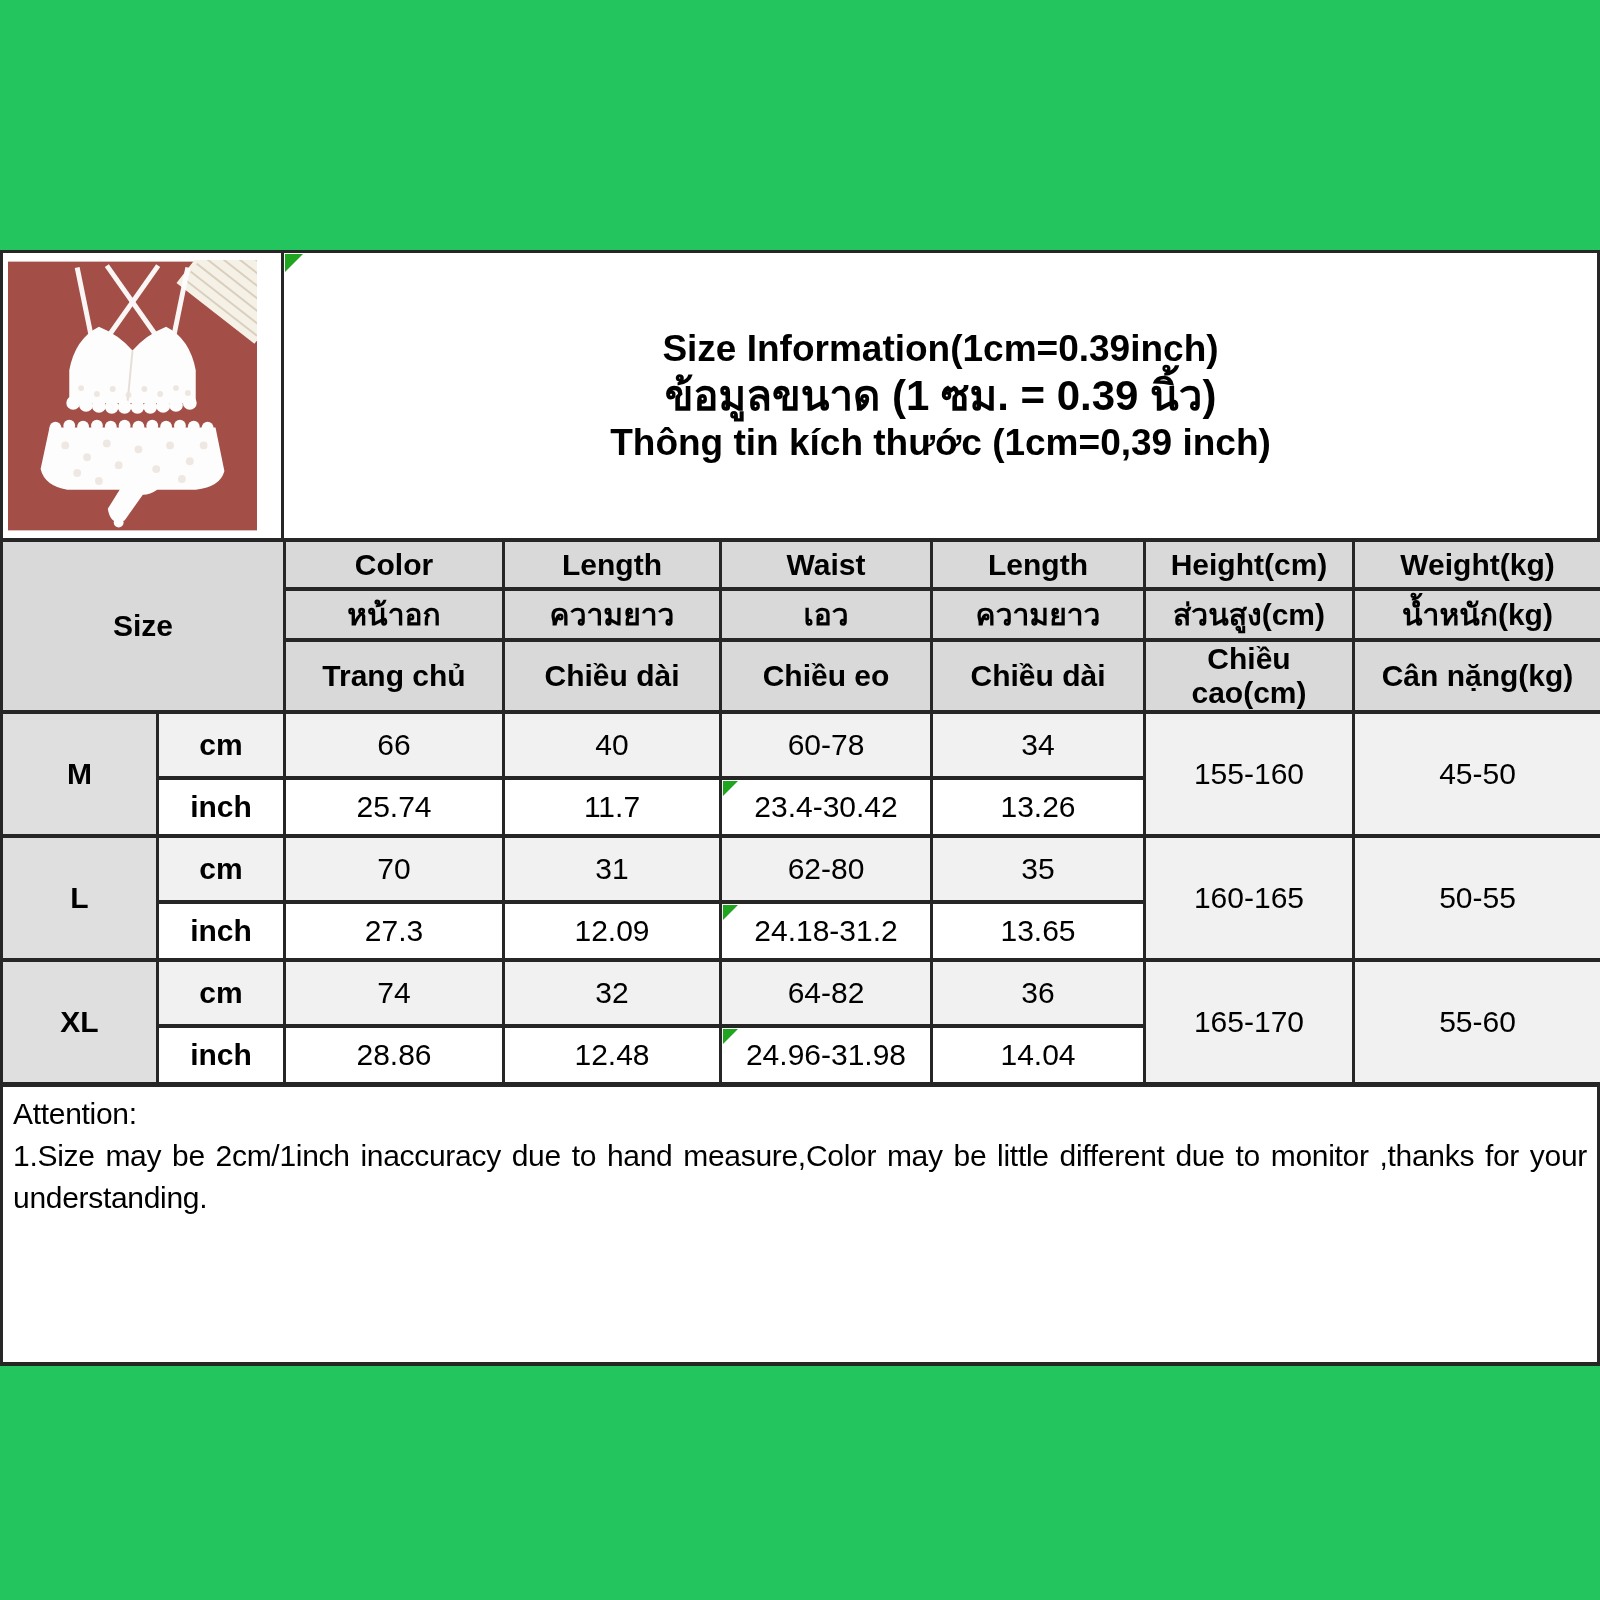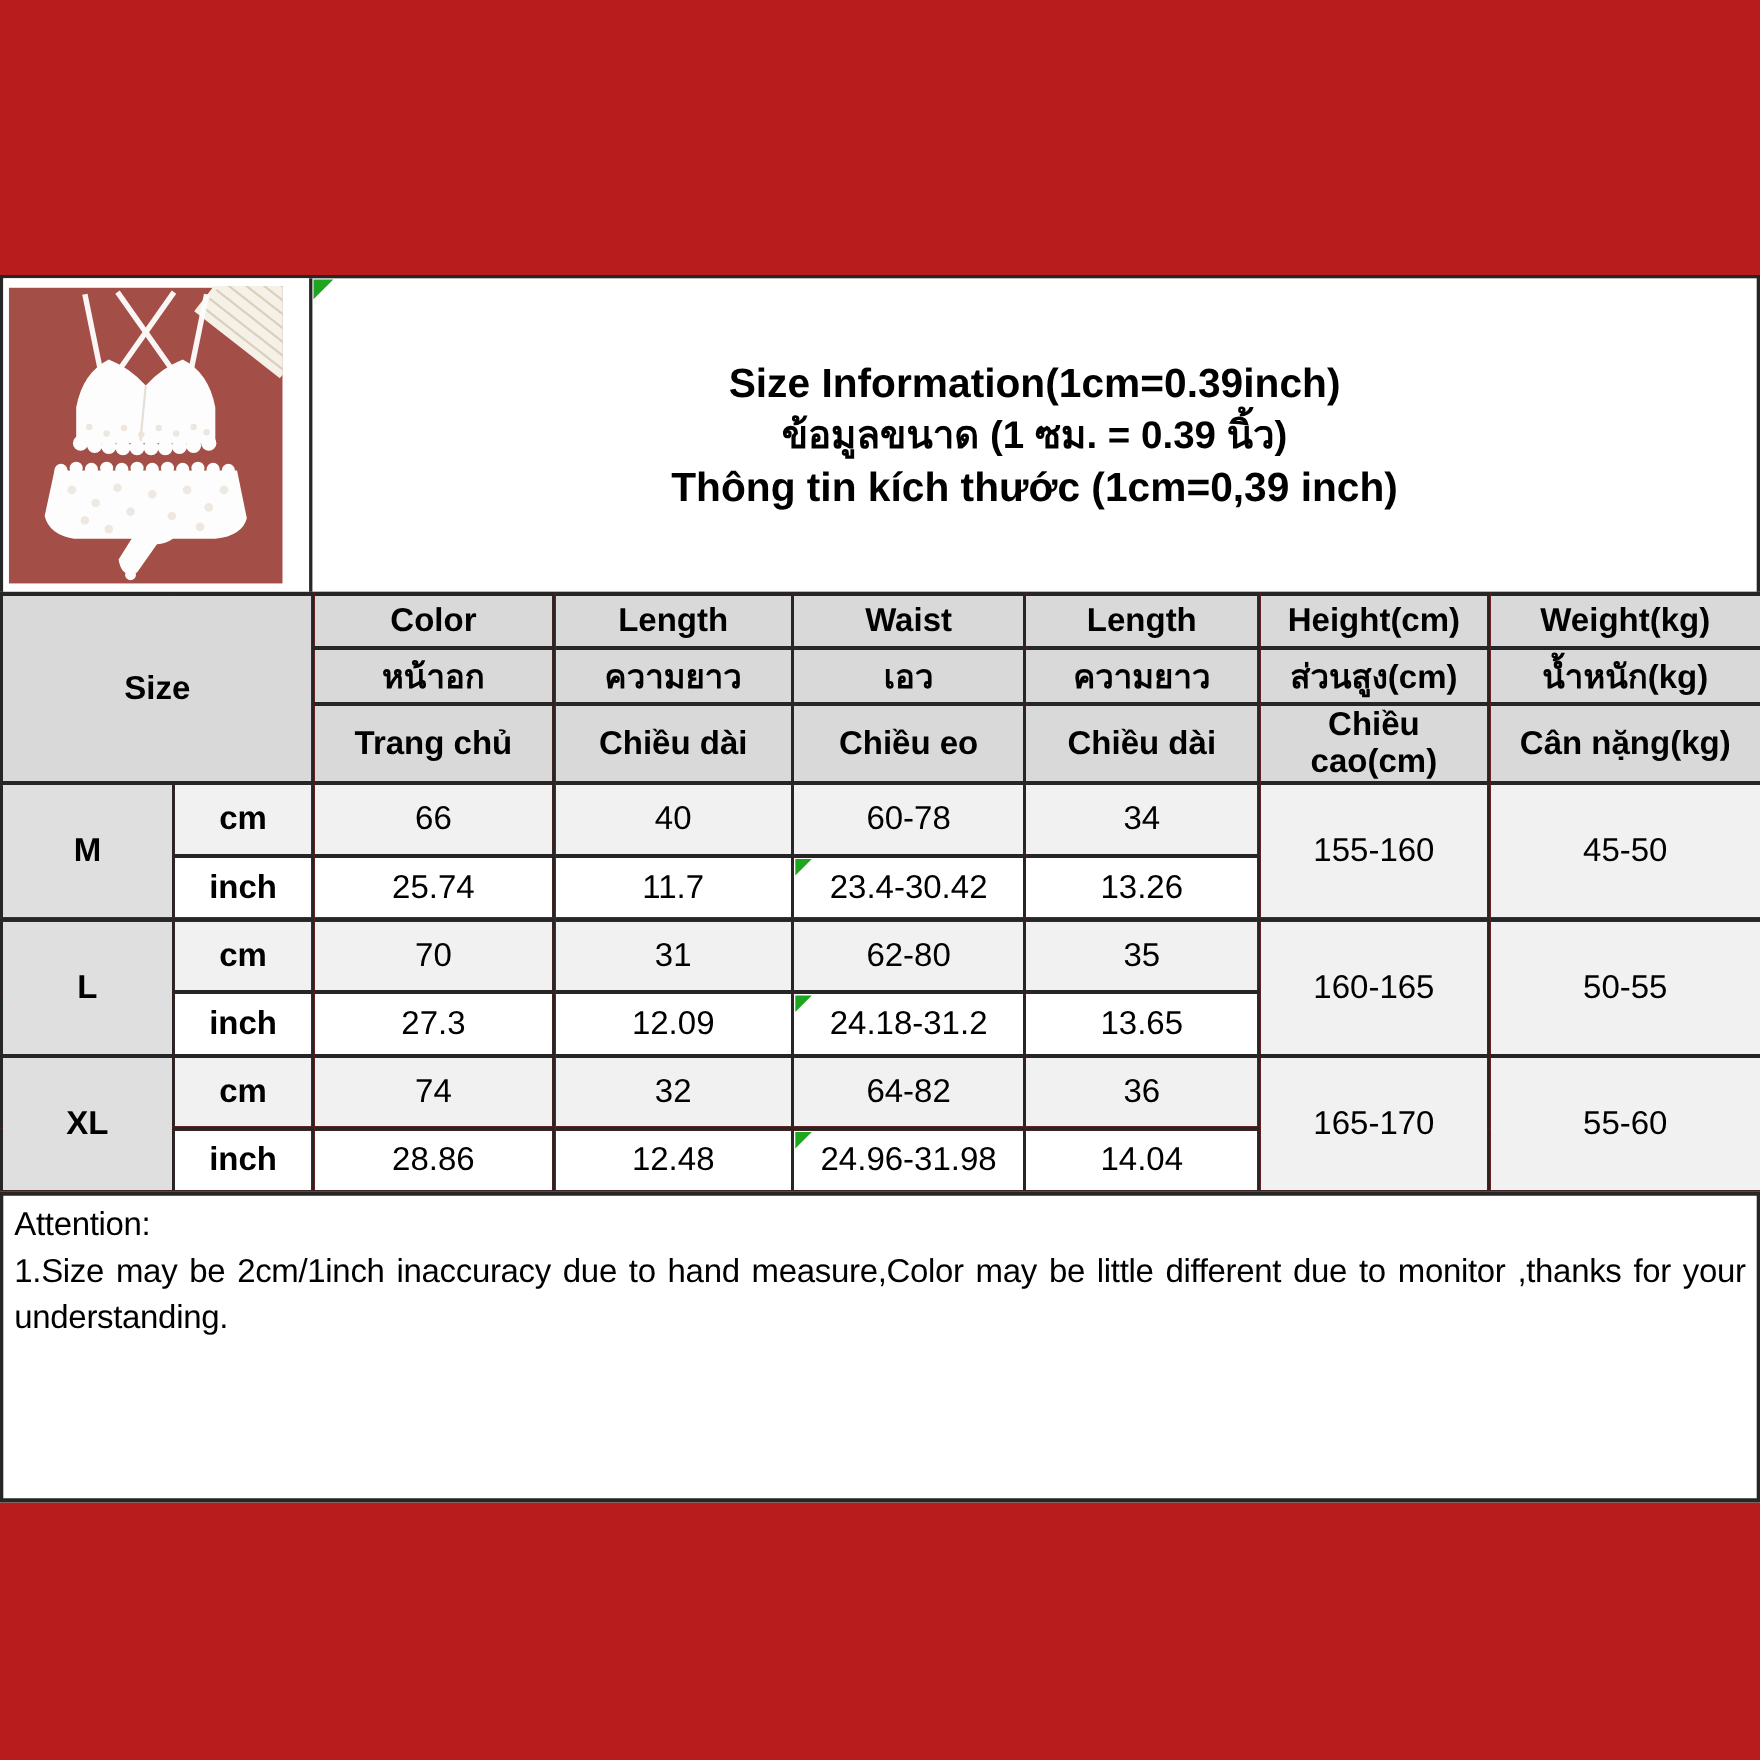--- a/index.html
+++ b/index.html
@@ -1,30 +1,30 @@
 <!DOCTYPE html>
 <html><head>
 <meta charset="utf-8">
 <style>
   html,body{margin:0;padding:0;background:#fff;}
-  .canvas{position:relative;width:1600px;height:1600px;background:#b91c1c;
+  .canvas{position:relative;width:1600px;height:1600px;background:#22c55e;
           font-family:"Liberation Sans",sans-serif;color:#000;overflow:hidden;}
 
   
   .top-block{position:absolute;left:0;top:250px;width:1600px;height:288px;
              box-sizing:border-box;border:3px solid #262626;border-bottom:none;
              display:flex;background:#fff;}
   .photo-cell{width:281px;box-sizing:border-box;border-right:3px solid #262626;
               background:#fff;padding:5px 24px 5px 5px;display:flex;align-items:center;}
   .photo-cell svg{display:block;}
   .title-cell{flex:1;position:relative;display:flex;flex-direction:column;
               justify-content:center;align-items:center;text-align:center;}
   .title-line{font-weight:bold;line-height:47px;}
   .t-en,.t-vi{font-size:37px;}
-  .t-th{font-size:35px;}
+  .t-th{font-size:42px;}
 
   
   .gtri{position:absolute;top:1px;left:1px;width:0;height:0;
         border-top:15px solid #1fa51f;border-right:15px solid transparent;}
   .gtri-big{border-top-width:18px;border-right-width:18px;}
 
   
   table.size-table{position:absolute;left:0;top:538px;width:1600px;
                    border-collapse:collapse;table-layout:fixed;}
   table.size-table td{border:3px solid #262626;border-top-width:4px;border-bottom-width:4px;

